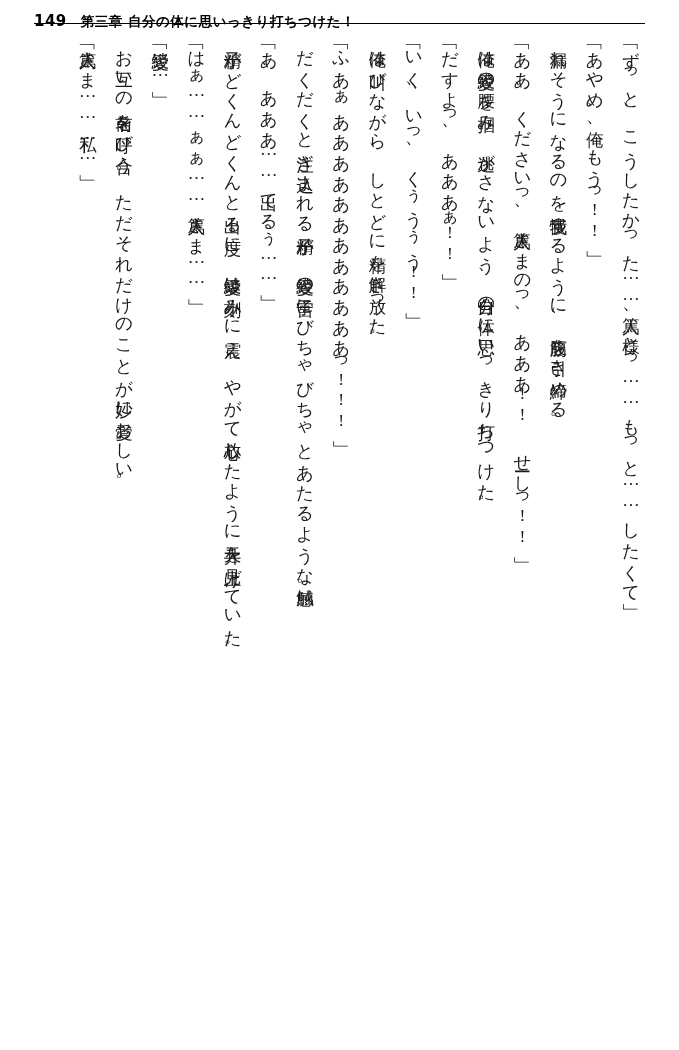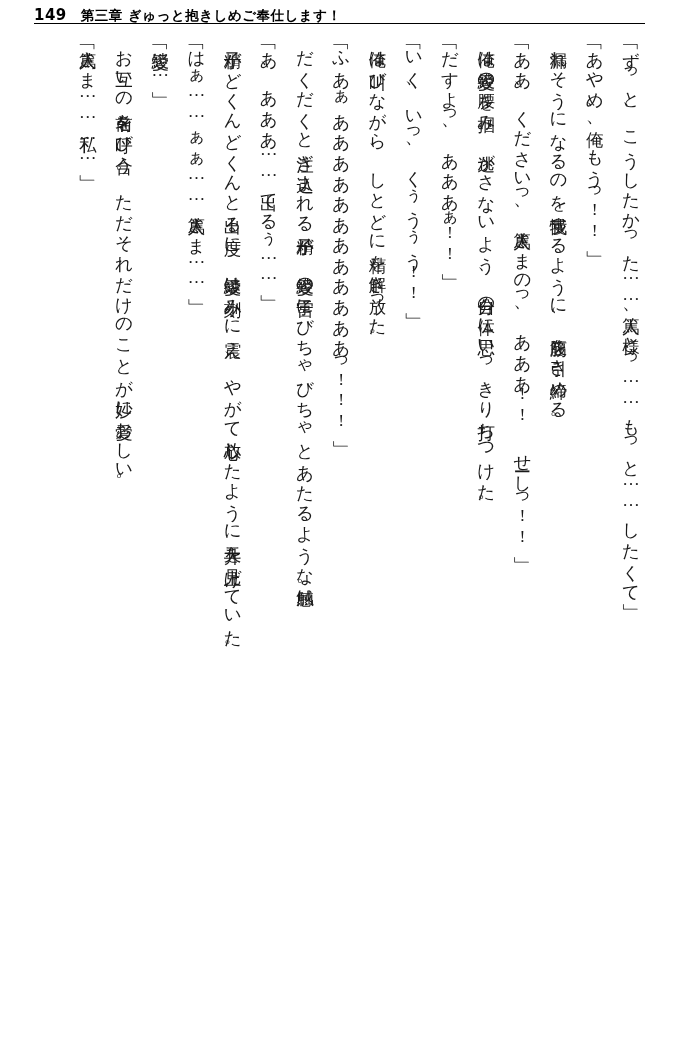--- a/index.html
+++ b/index.html
@@ -22,23 +22,23 @@
     box-sizing: border-box;
   }
   
   .header {
     position: absolute;
     top: 0;
     left: 0;
     width: 679px;
     height: 30px;
     box-sizing: border-box;
-    padding: 3px 34px;
+    padding: 12px 34px;
     display: flex;
-    align-items: center;
+    align-items: flex-start;
   }
   .header-inner {
     display: flex;
     align-items: baseline;
     gap: 14px;
     font-family: "DejaVu Sans", "Liberation Sans", sans-serif;
   }
   .page-number {
     font-size: 15px;
     font-weight: bold;
@@ -88,21 +88,21 @@
   }
 </style>
 </head>
 <body>
 
 <div class="page">
 
   <div class="header">
     <div class="header-inner">
       <span class="page-number">149</span>
-      <span class="chapter-title">第三章 ぎゅっと抱きしめご奉仕します！</span>
+      <span class="chapter-title">第三章 自分の体に思いっきり打ちつけた！</span>
     </div>
   </div>
   <div class="header-rule"></div>
 
   <div class="body-area">
     <div class="vtext">
       <p>「ずっと、こうしたかった……篤人、様とっ……もっと……したくて」</p>
       <p>「あやめ、俺、もうっ!!」</p>
       <p>漏れそうになるのを我慢するように、腹筋を引き締める。</p>
       <p>「ああ、くださいっ、篤人さまのっ、あああ!!　せーしっ!!」</p>

